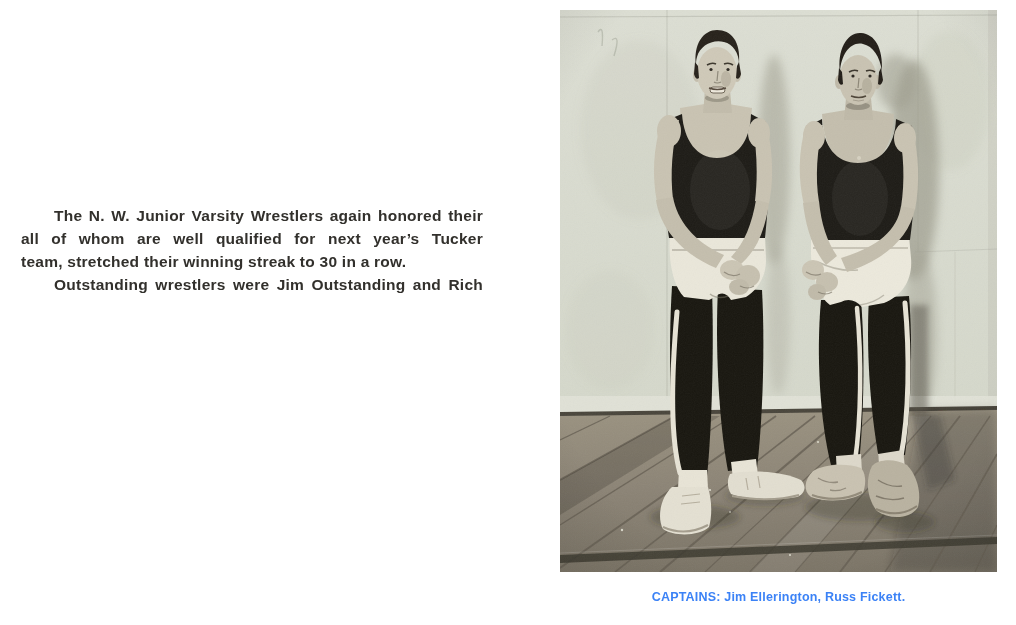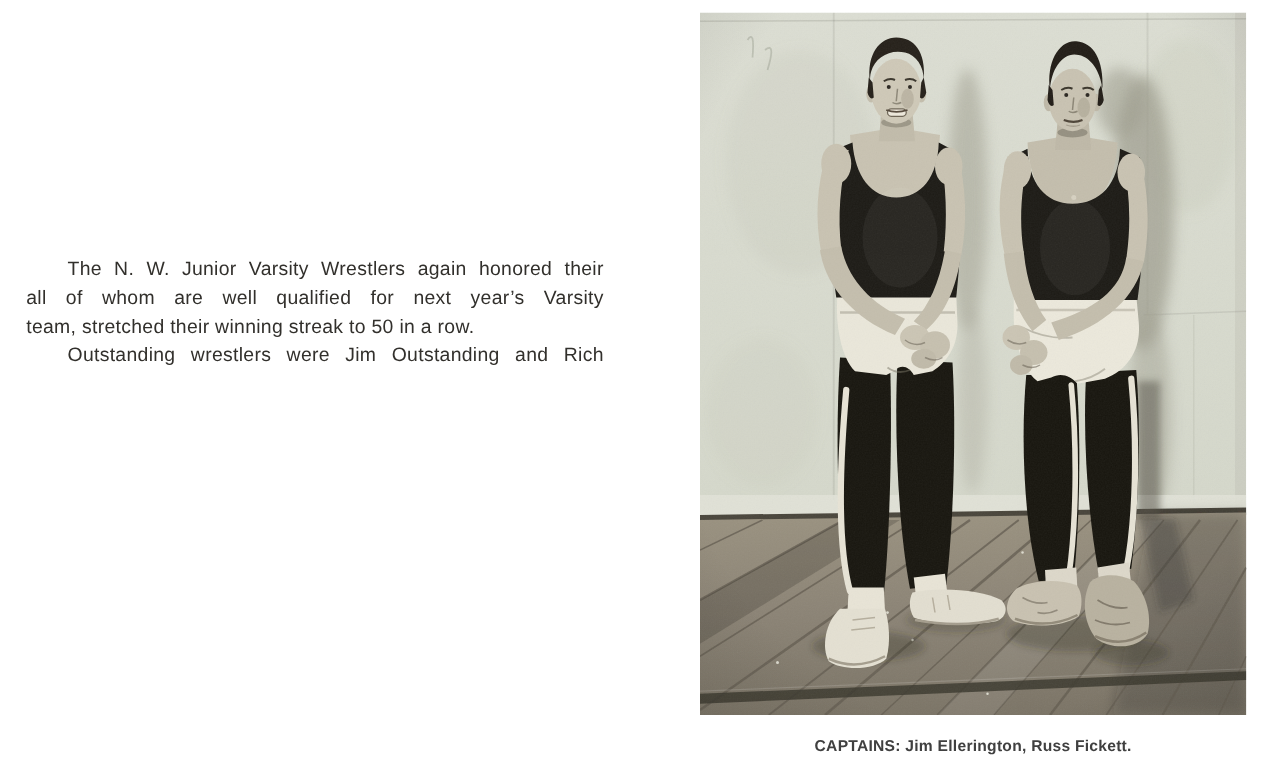--- a/index.html
+++ b/index.html
@@ -8,42 +8,42 @@
     background:#ffffff;
     font-family:"Liberation Sans",sans-serif;
   }
   .article{
     position:absolute;left:21px;top:204px;width:462px;
     color:#32302c;font-size:15.5px;line-height:23.1px;
     letter-spacing:0.25px;
   }
   .article .line{
     text-align:justify;text-align-last:justify;
-    white-space:normal;height:23.1px;overflow:visible;
+    white-space:normal;height:23.1px;overflow:visible;font-weight:bold;
   }
   .article .line.indent{ text-indent:33px; }
   .article .line.endline{ text-align-last:left; }
   .photo-wrap{
     position:absolute;left:560px;top:10px;width:437px;height:562px;
     margin:0;
   }
   .photo-wrap svg{display:block;width:437px;height:562px;}
   .caption{
     position:absolute;left:560px;top:590px;width:437px;
     text-align:center;font-size:12.5px;font-weight:700;
-    letter-spacing:0.2px;color:#404040;
+    letter-spacing:0.2px;color:#3b82f6;
   }
 </style>
 </head>
 <body>
 
 <section class="article">
   <div class="line indent">The N. W. Junior Varsity Wrestlers again honored their</div>
-  <div class="line">all of whom are well qualified for next year’s Varsity</div>
-  <div class="line endline">team, stretched their winning streak to 50 in a row.</div>
+  <div class="line">all of whom are well qualified for next year’s Tucker</div>
+  <div class="line endline">team, stretched their winning streak to 30 in a row.</div>
   <div class="line indent">Outstanding wrestlers were Jim Outstanding and Rich</div>
 </section>
 
 <figure class="photo-wrap">
 <svg viewBox="0 0 437 562" xmlns="http://www.w3.org/2000/svg">
   <defs>
     <linearGradient id="wallGrad" x1="0" y1="0" x2="0" y2="1">
       <stop offset="0" stop-color="#dcded3"></stop>
       <stop offset="0.7" stop-color="#d5d8cb"></stop>
       <stop offset="1" stop-color="#cfd3c5"></stop>

